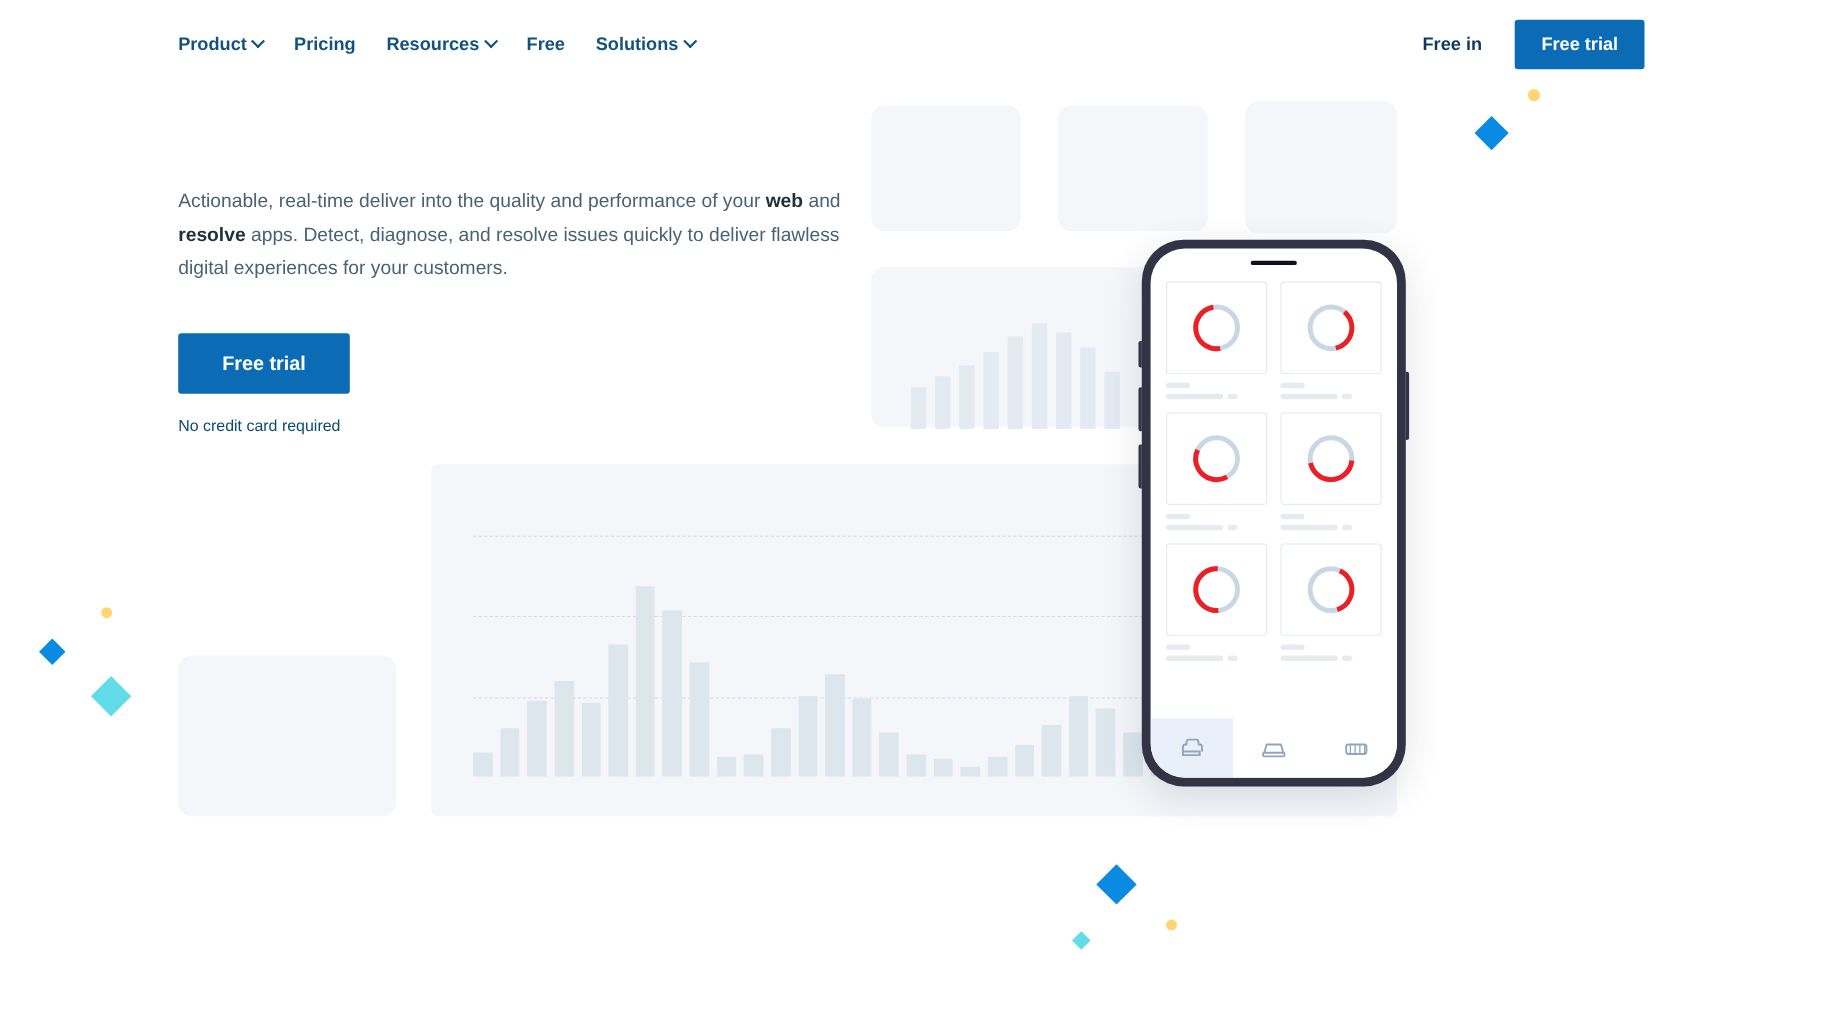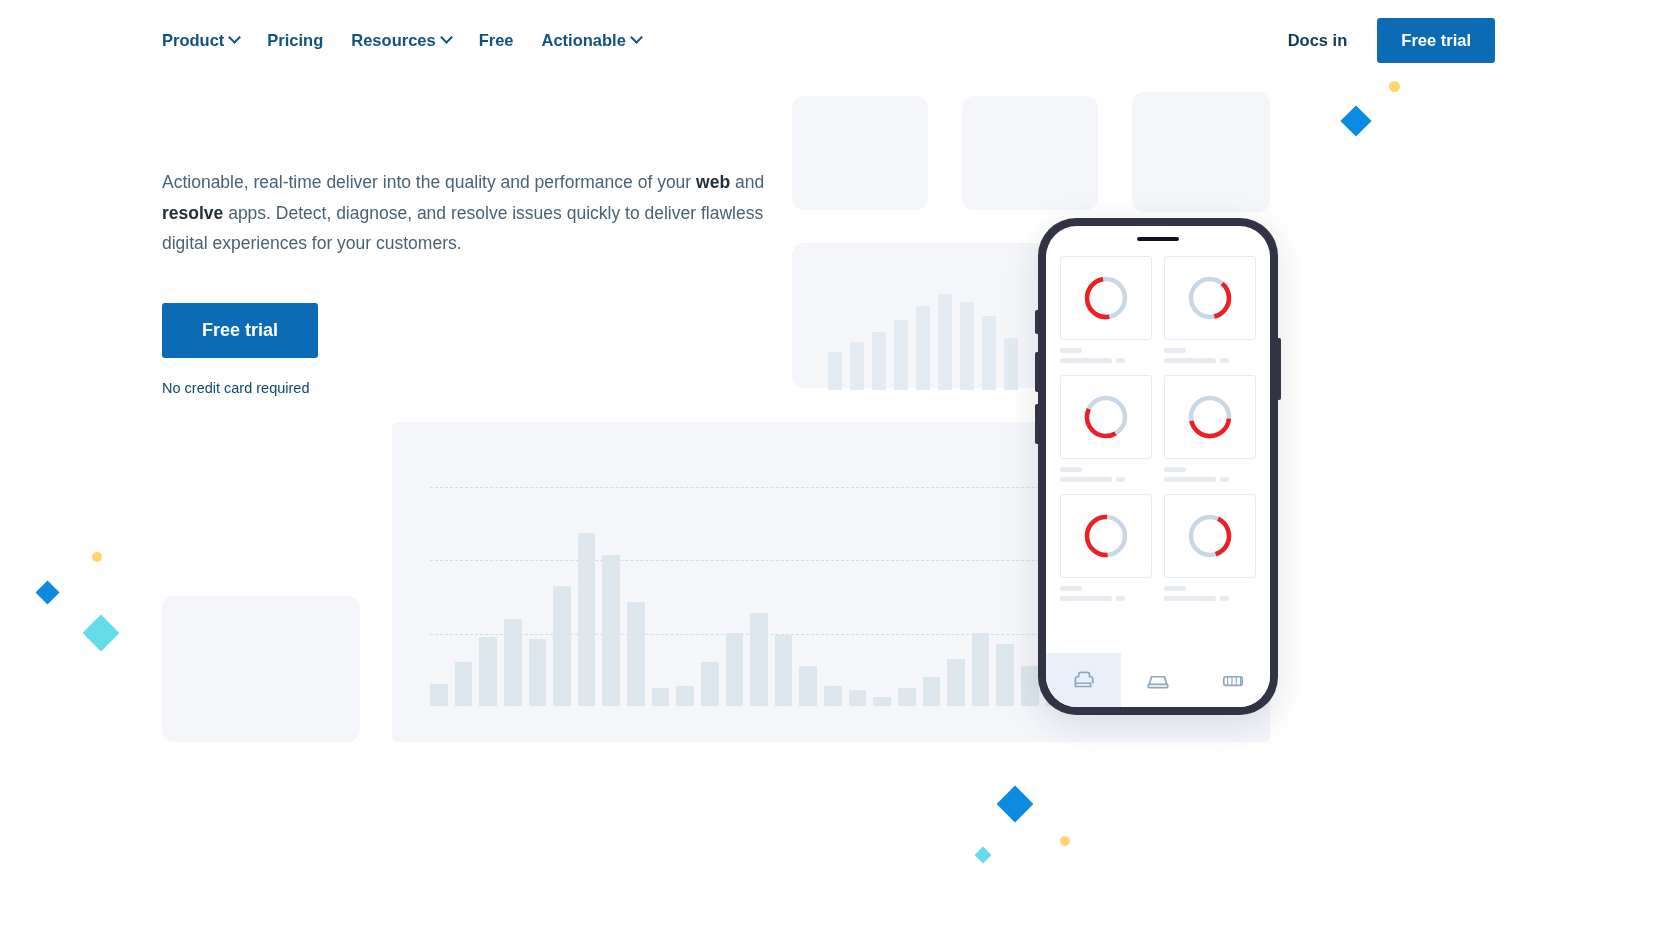--- a/index.html
+++ b/index.html
@@ -312,27 +312,27 @@
         <span>Pricing</span>
       </span>
       <span class="nav-link">
         <span>Resources</span>
         <i class="chev"></i>
       </span>
       <span class="nav-link">
         <span>Free</span>
       </span>
       <span class="nav-link">
-        <span>Actionable</span>
+        <span>Solutions</span>
         <i class="chev"></i>
       </span>
     </div>
 
     <div class="nav-right">
-      <span class="signin">Docs in</span>
+      <span class="signin">Free in</span>
       <button class="btn-primary">Free trial</button>
     </div>
   </nav>
 
   <div class="hero">
     <p><span>Actionable, real-time deliver into the quality and performance of your </span><b>web</b><span> and </span><b>resolve</b><span> apps. Detect, diagnose, and resolve issues quickly to deliver flawless digital experiences for your customers.</span></p>
     <button class="hero-cta">Free trial</button>
     <div class="no-cc">No credit card required</div>
   </div>
 

